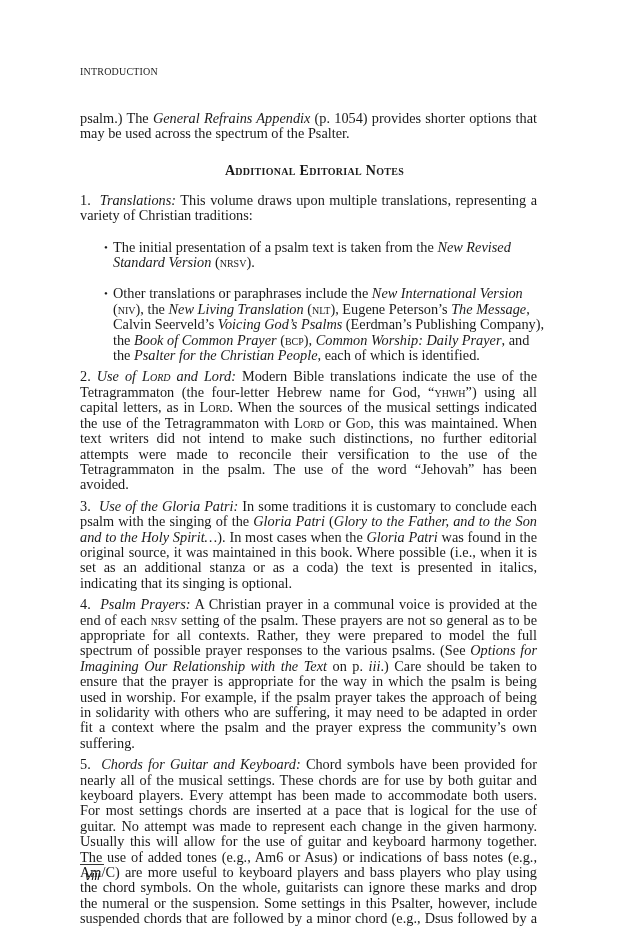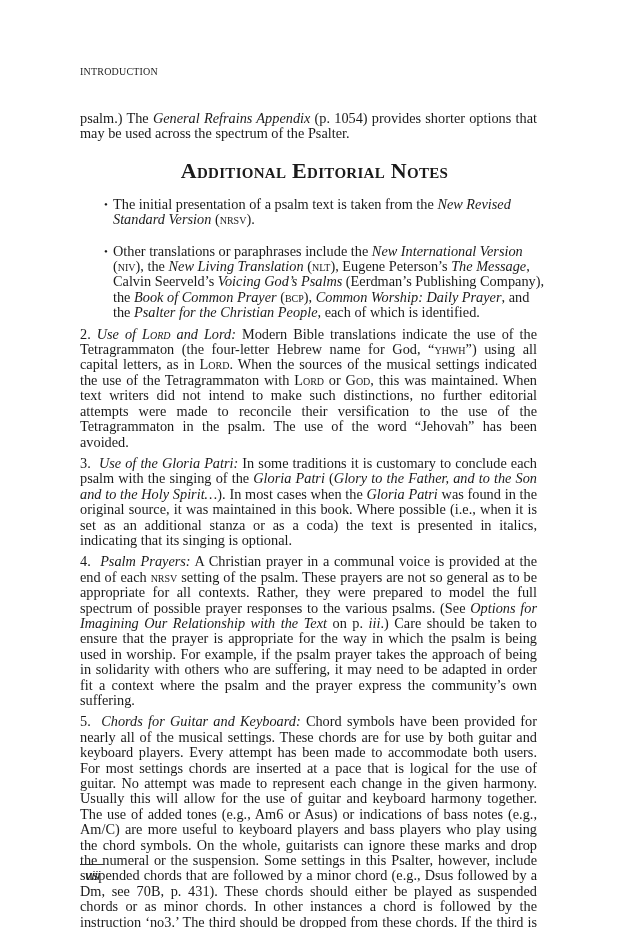--- a/index.html
+++ b/index.html
@@ -4,41 +4,42 @@
 <style>
   html, body { margin: 0; padding: 0; background: #ffffff; }
   body { width: 640px; height: 928px; position: relative; overflow: hidden; color: #1a1a1a;
          font-family: "DejaVu Serif", "Liberation Serif", serif; }
   .page { position: absolute; left: 0; top: 0; width: 508px; height: 928px; }
   .running-head { position: absolute; left: 80px; top: 66px; font-size: 10px; letter-spacing: 0.2px;
                   font-family: "Liberation Serif", serif; color: #222; }
   .body { position: absolute; left: 80px; top: 111px; width: 469px; font-family: "Liberation Serif", serif;
           font-size: 14.3px; line-height: 15.4px; text-align: justify; }
   .body p { margin: 0 12px 6px 0; }
-  .heading { text-align: center; font-size: 22px; font-weight: bold; font-variant: small-caps;
+  .heading { text-align: center; font-size: 14px; font-weight: bold; font-variant: small-caps;
              letter-spacing: 0.3px; margin: 19px 0 12px 0; line-height: 20px; }
   .bullets { list-style: none; margin: 0 0 6px 0; padding: 0 0 0 25px; text-align: left; }
   .bullets li { position: relative; padding-left: 8px; margin-bottom: 6px; margin-top: 16px; }
   .bullets li::before { content: "\2022"; position: absolute; left: -1px; top: 0; font-size: 11px; }
   .sc { font-variant: small-caps; }
   .footer-rule { position: absolute; left: 80px; top: 864px; width: 24px; height: 0; border-top: 1px solid #333; }
   .folio { position: absolute; left: 85px; top: 868px; font-size: 13px; font-style: italic;
            font-family: Liberation Sans, sans-serif; }
 </style>
 </head>
 <body>
 
 <div class="page">
   <div class="running-head">INTRODUCTION</div>
 
   <div class="body">
     <p><span>psalm.) The </span><i>General Refrains Appendix</i><span> (p. 1054) provides shorter options that may be used across the spectrum of the Psalter.</span></p>
 
     <div class="heading">Additional Editorial Notes</div>
 
+    <p><span style="white-space:pre">1.  </span><i>Translations:</i><span> This volume draws upon multiple translations, representing a variety of Christian traditions:</span></p>
     <ul class="bullets">
       <li><span>The initial presentation of a psalm text is taken from the </span><i>New Revised Standard Version</i><span> (</span><span class="sc">nrsv</span><span>).</span></li>
       <li><span>Other translations or paraphrases include the </span><i>New International Version</i><span> (</span><span class="sc">niv</span><span>), the </span><i>New Living Translation</i><span> (</span><span class="sc">nlt</span><span>), Eugene Peterson’s </span><i>The Message</i><span>, Calvin Seerveld’s </span><i>Voicing God’s Psalms</i><span> (Eerdman’s Publishing Company), the </span><i>Book of Common Prayer</i><span> (</span><span class="sc">bcp</span><span>), </span><i>Common Worship: Daily Prayer</i><span>, and the </span><i>Psalter for the Christian People</i><span>, each of which is identified.</span></li>
     </ul>
 
     <p><span style="white-space:pre">2. </span><i><span>Use of </span><span class="sc">Lord</span><span> and Lord:</span></i><span> Modern Bible translations indicate the use of the Tetragrammaton (the four-letter Hebrew name for God, “</span><span class="sc">yhwh</span><span>”) using all capital letters, as in </span><span class="sc">Lord</span><span>. When the sources of the musical settings indicated the use of the Tetragrammaton with </span><span class="sc">Lord</span><span> or </span><span class="sc">God</span><span>, this was maintained. When text writers did not intend to make such distinctions, no further editorial attempts were made to reconcile their versification to the use of the Tetragrammaton in the psalm. The use of the word “Jehovah” has been avoided.</span></p>
 
     <p><span style="white-space:pre">3.  </span><i>Use of the Gloria Patri:</i><span> In some traditions it is customary to conclude each psalm with the singing of the </span><i>Gloria Patri</i><span> (</span><i>Glory to the Father, and to the Son and to the Holy Spirit…</i><span>). In most cases when the </span><i>Gloria Patri</i><span> was found in the original source, it was maintained in this book. Where possible (i.e., when it is set as an additional stanza or as a coda) the text is presented in italics, indicating that its singing is optional.</span></p>
 
     <p><span style="white-space:pre">4.  </span><i>Psalm Prayers:</i><span> A Christian prayer in a communal voice is provided at the end of each </span><span class="sc">nrsv</span><span> setting of the psalm. These prayers are not so general as to be appropriate for all contexts. Rather, they were prepared to model the full spectrum of possible prayer responses to the various psalms. (See </span><i>Options for Imagining Our Relationship with the Text</i><span> on p. </span><i>iii</i><span>.) Care should be taken to ensure that the prayer is appropriate for the way in which the psalm is being used in worship. For example, if the psalm prayer takes the approach of being in solidarity with others who are suffering, it may need to be adapted in order fit a context where the psalm and the prayer express the community’s own suffering.</span></p>

